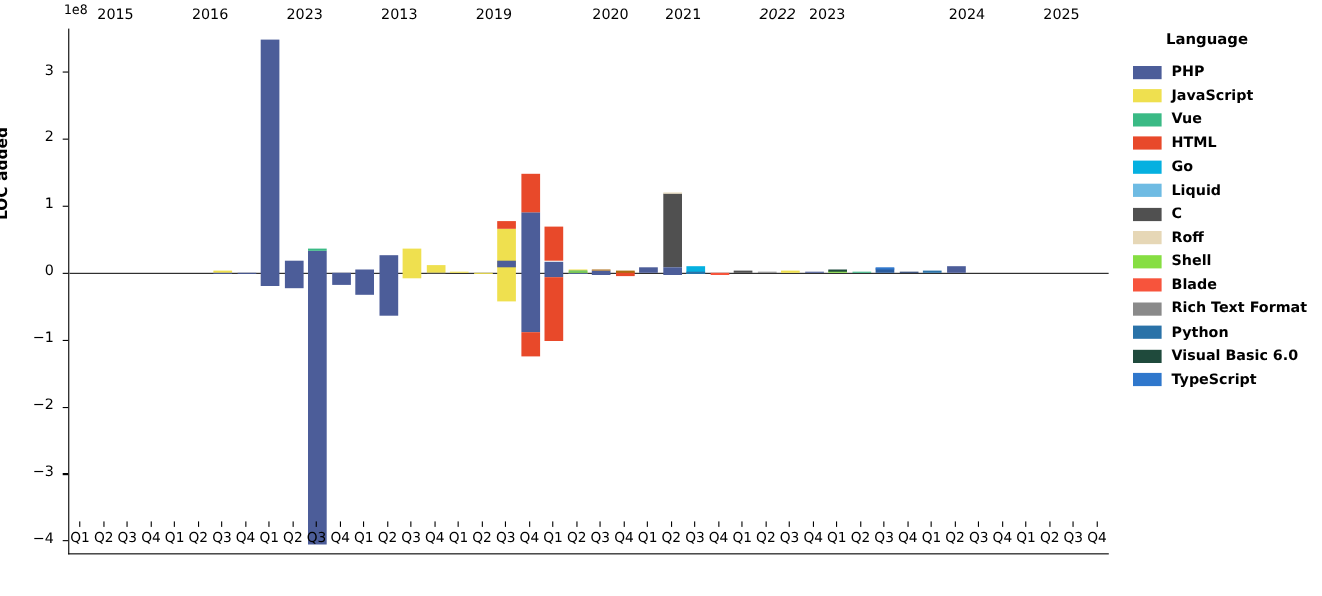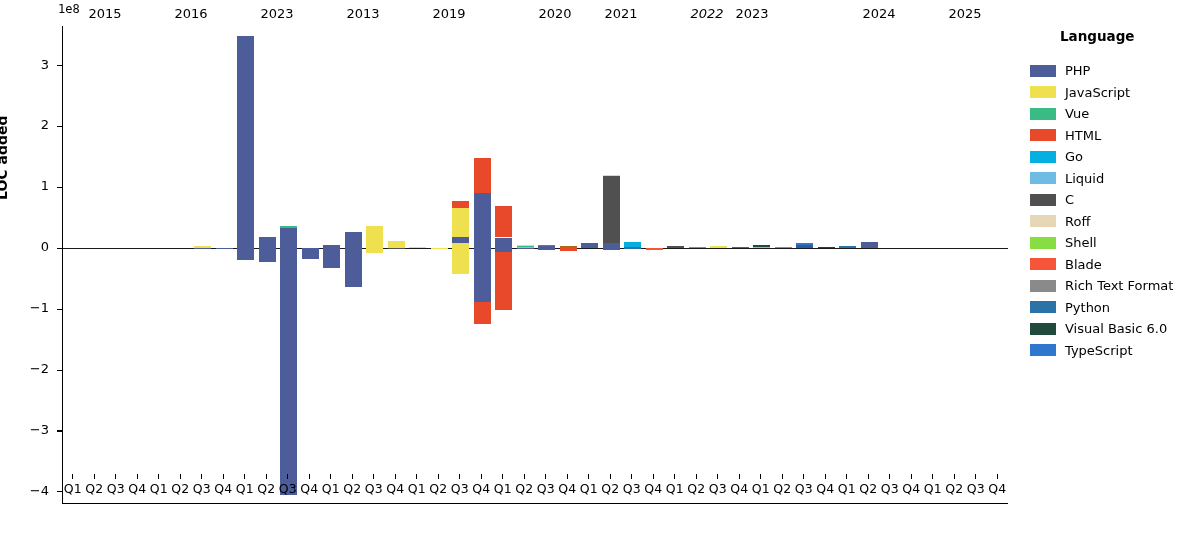--- a/index.html
+++ b/index.html
@@ -63,27 +63,27 @@
   
   .bar{position:absolute;}
 
   
   .legend{
     position:absolute; left:1030px; top:28px;
     width:172px;
   }
   .legend-title{
     font-size:13.5px; font-weight:bold; color:#000;
-    margin:0 0 16px 30px;
+    margin:0 0 11px 30px;
   }
   .legend-row{display:flex; align-items:center; height:21.5px;}
   .legend-swatch{
     width:26px; height:12px; margin-right:9px; flex:0 0 auto;
   }
-  .legend-text{font-size:13px; color:#000; white-space:nowrap;}
+  .legend-text{font-size:13px; color:#000; white-space:nowrap;font-weight:bold;}
 </style>
 </head>
 <body>
 
 <div id="root">
 
   <div class="offset-label">1e8</div>
 
   <div class="year-strip" id="year-strip">
       <div class="year-tick" style="left: 43px;">2015</div>

